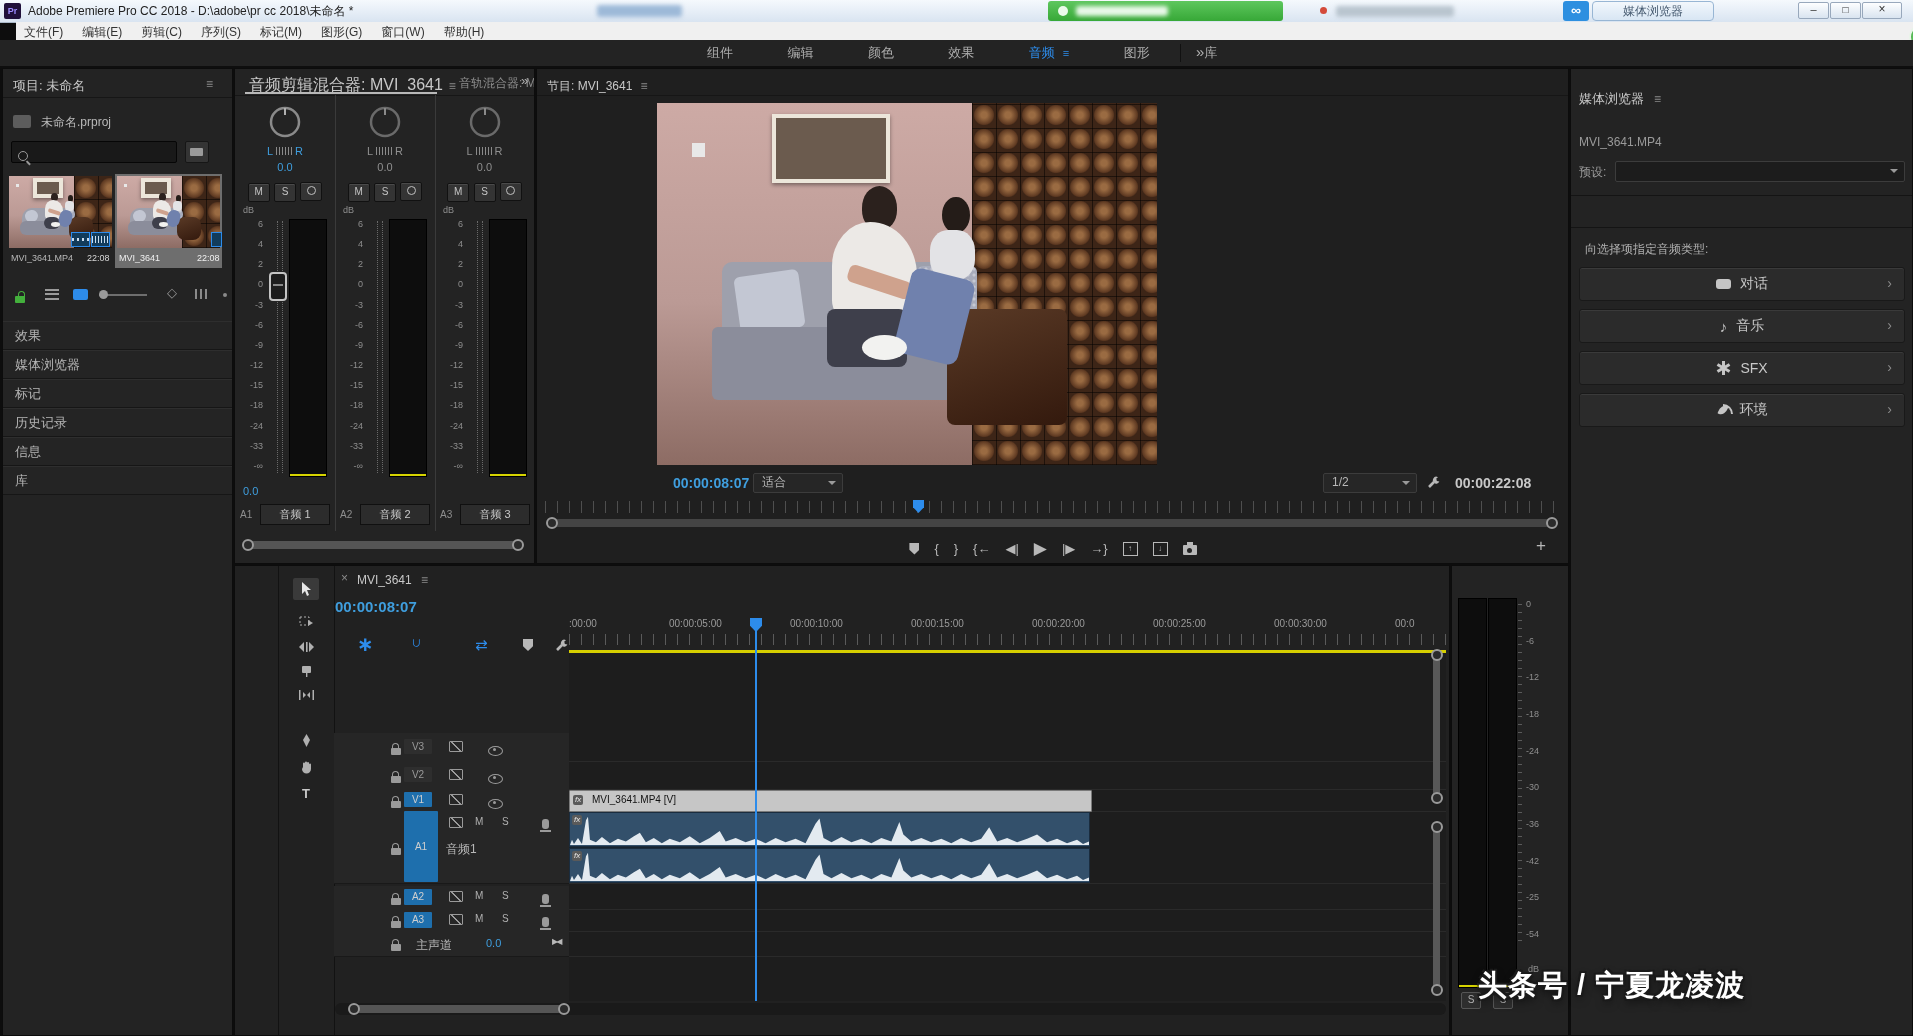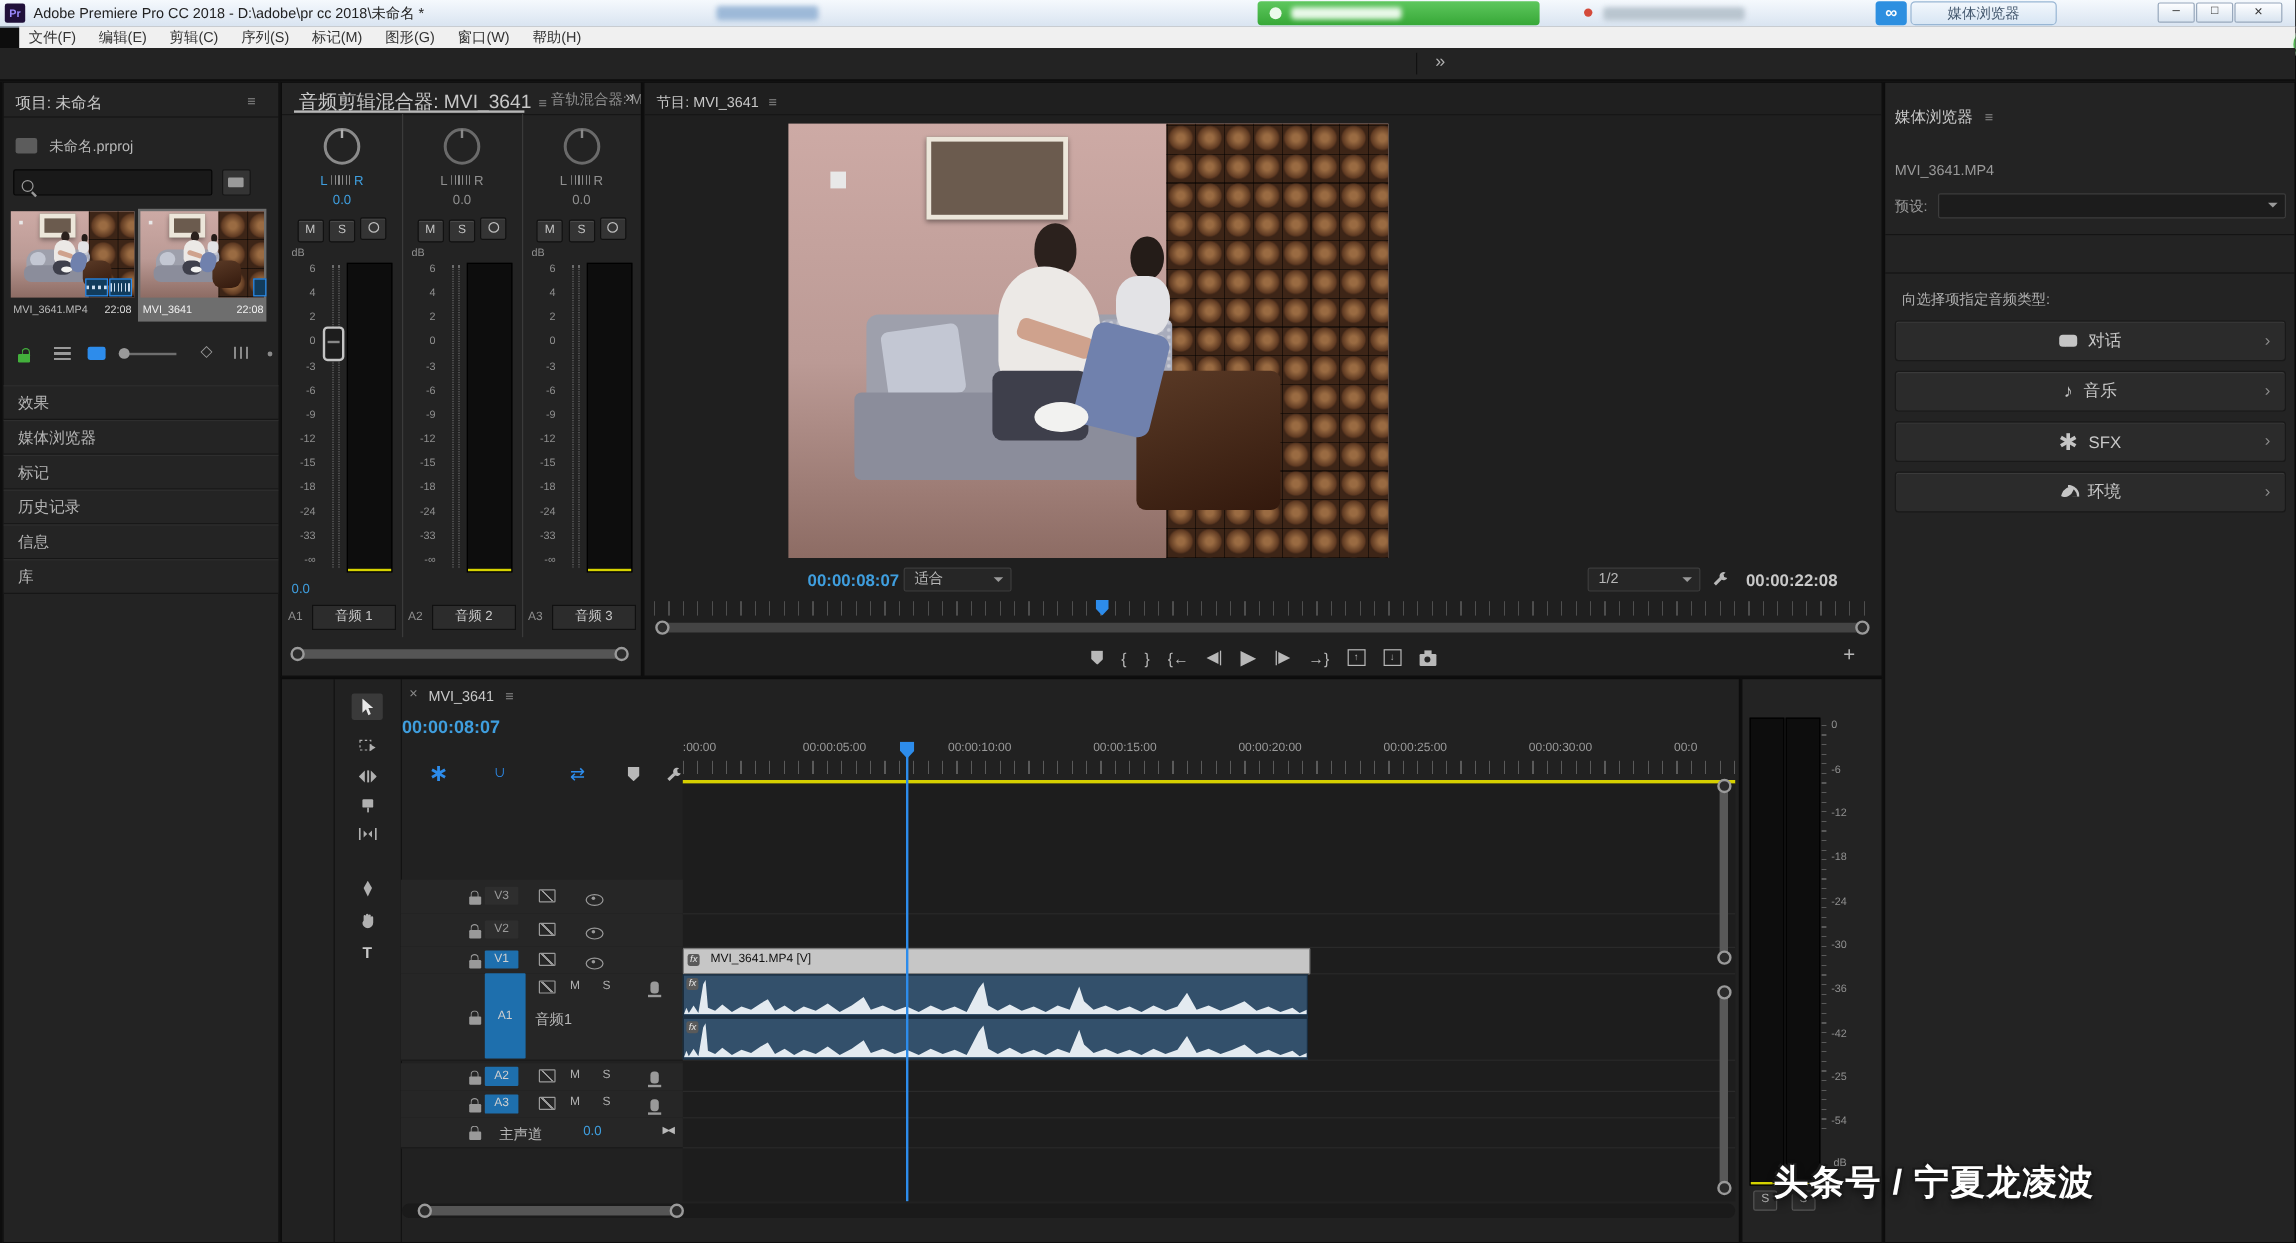--- a/index.html
+++ b/index.html
@@ -122,20 +122,29 @@
     <span class="abs" style="left:1830px;top:2px;width:29px;height:15px;background:linear-gradient(#fdfeff,#d9e4f0);border:1px solid #98a8bc;border-radius:2px;font-size:10px;color:#333;text-align:center;line-height:13px;">□</span>
     <span class="abs" style="left:1862px;top:2px;width:38px;height:15px;background:linear-gradient(#fdfeff,#d9e4f0);border:1px solid #98a8bc;border-radius:2px;font-size:12px;color:#333;text-align:center;line-height:13px;">×</span>
   </div>
 
   <div class="abs" style="left:16px;top:22px;width:1913px;height:18px;background:#f0f0f0;border-bottom:1px solid #c8c8c8;">
     <div style="position:absolute;left:3px;top:0;"><span class="menu-item">文件(F)</span><span class="menu-item">编辑(E)</span><span class="menu-item">剪辑(C)</span><span class="menu-item">序列(S)</span><span class="menu-item">标记(M)</span><span class="menu-item">图形(G)</span><span class="menu-item">窗口(W)</span><span class="menu-item">帮助(H)</span></div>
     <span class="abs" style="left:1893px;top:2px;width:22px;height:22px;border-radius:50%;background:radial-gradient(#7ed87e,#3da83d);border:2px solid #e8f5e8;color:#fff;font-size:11px;text-align:center;line-height:22px;">2</span>
   </div>
 
   <div class="abs" style="left:0;top:40px;width:1913px;height:26px;background:#232323;border-bottom:2px solid #0e0e0e;">
+    <div class="abs" style="left:682px;top:0;white-space:nowrap;">
+      <span class="ws-tab">组件</span>
+      <span class="ws-tab">编辑</span>
+      <span class="ws-tab">颜色</span>
+      <span class="ws-tab">效果</span>
+      <span class="ws-tab active"><span>音频</span><span class="ws-menu">≡</span></span>
+      <span class="ws-tab">图形</span>
+      <span class="ws-tab">库</span>
+    </div>
     <span class="abs" style="left:1196px;top:3px;color:#b0b0b0;font-size:15px;">»</span>
     <span class="abs" style="left:1180px;top:4px;width:1px;height:18px;background:#111;"></span>
   </div>
 
   <div class="pn" style="left:2px;top:68px;width:229px;height:966px;border:1px solid #0c0c0c;">
     <div class="abs" style="left:0;top:0;width:100%;height:28px;border-bottom:1px solid #161616;">
       <span class="hdr abs" style="left:10px;top:8px;font-size:13px;">项目: 未命名</span>
       <span class="pm abs" style="left:203px;top:8px;">≡</span>
     </div>
     <span class="abs" style="left:10px;top:46px;width:18px;height:13px;background:#5c5c5c;border-radius:2px;"></span>

